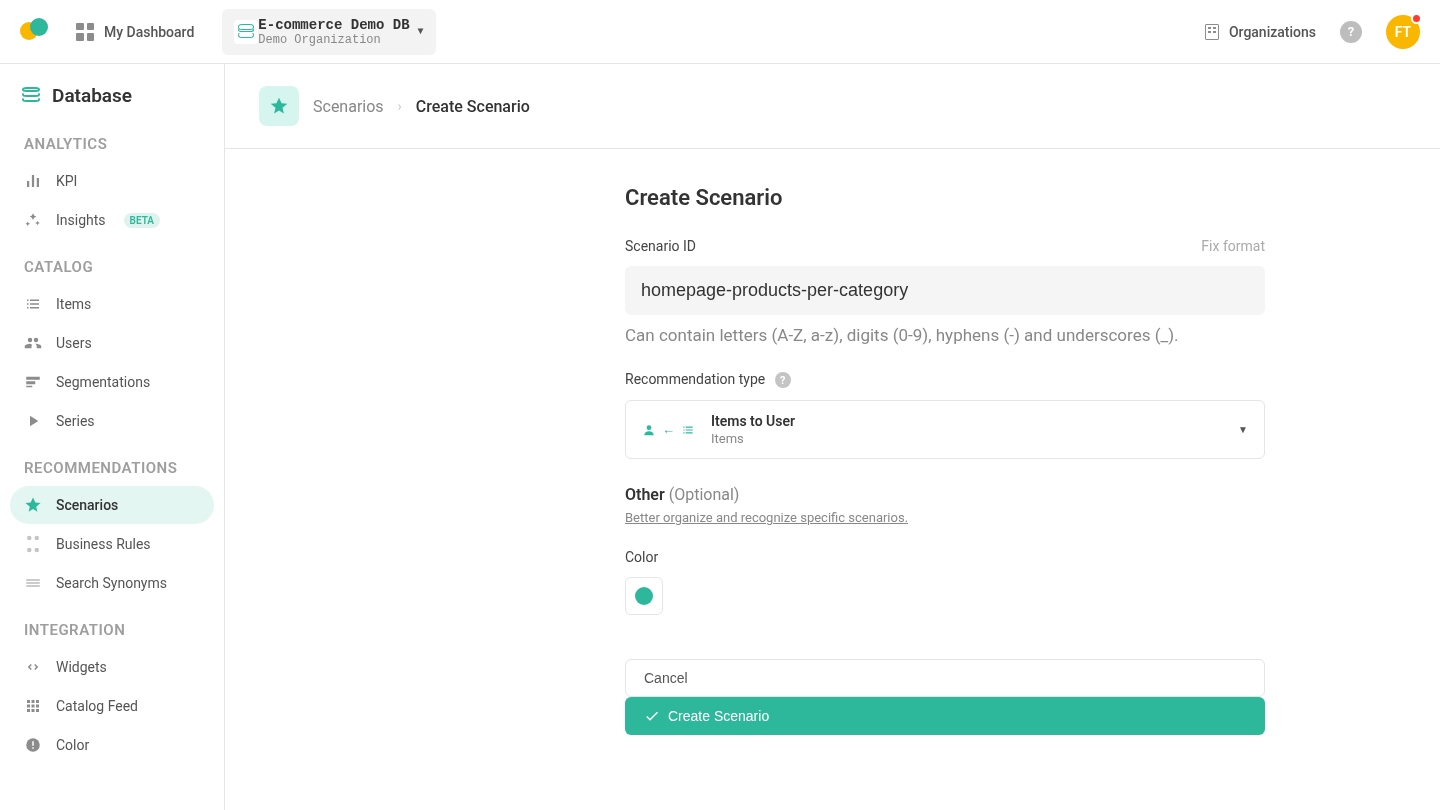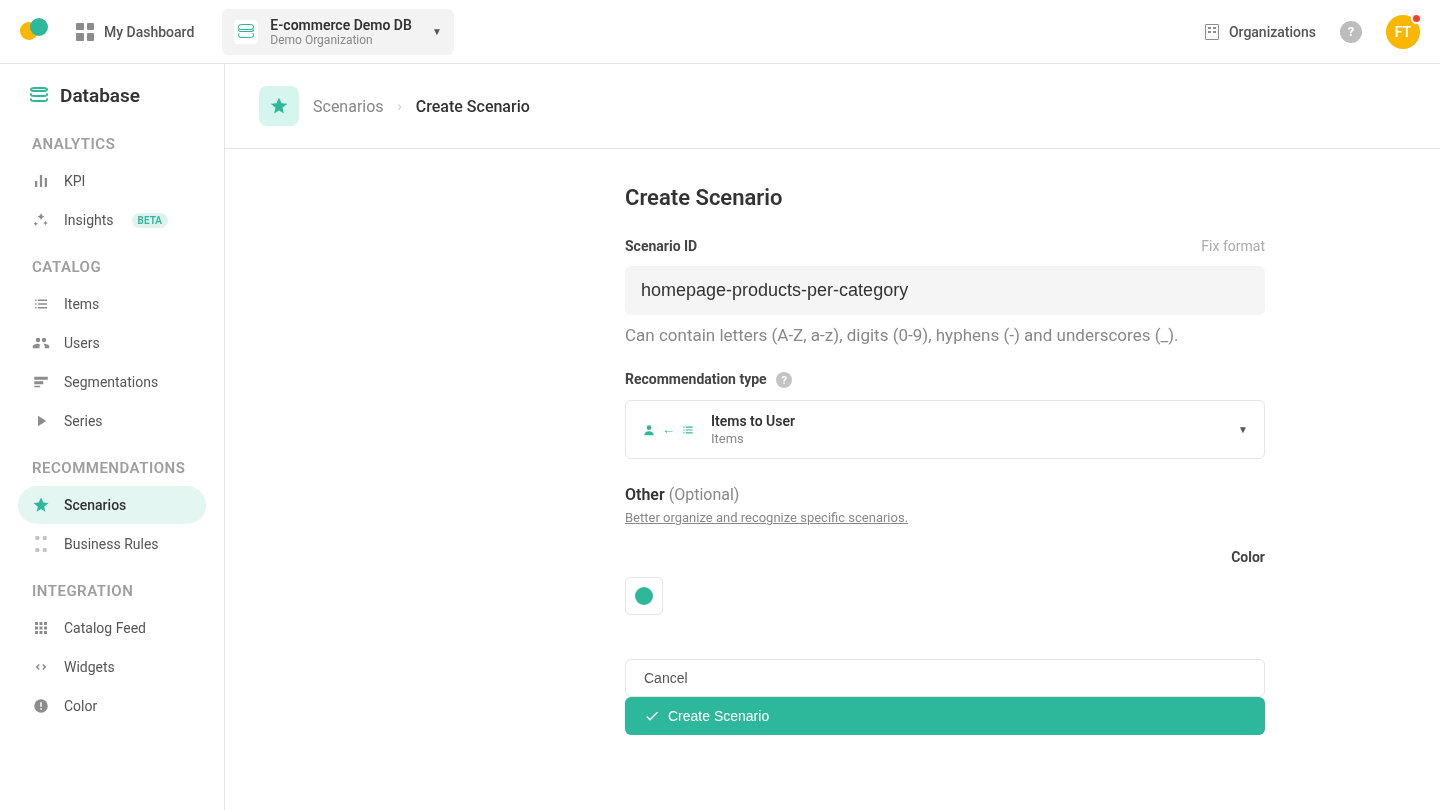--- a/index.html
+++ b/index.html
@@ -63,26 +63,26 @@
     width: 18px; height: 18px;
     display: grid;
     grid-template-columns: 1fr 1fr;
     grid-template-rows: 1fr 1fr;
     gap: 3px;
   }
   .icon-grid span { background: #8c8c8c; border-radius: 1px; }
 
   .db-selector {
     display: flex; align-items: center;
-    gap: 12px;
     background: #f3f3f3;
     border-radius: 6px;
     padding: 8px 12px;
     cursor: pointer;
     margin-right: auto;
+    font-family: Liberation Mono, monospace;
   }
   .db-icon {
     width: 24px; height: 24px;
     background: #fff;
     border-radius: 4px;
     display: flex; align-items: center; justify-content: center;
   }
   .db-stack {
     width: 16px; height: 12px;
     position: relative;
@@ -149,21 +149,21 @@
     border: 2px solid #fff;
   }
 
   
   .container { display: flex; height: calc(810px - 64px); }
 
   
   .sidebar {
     width: 225px;
     border-right: 1px solid var(--border);
-    padding: 20px 8px;
+    padding: 20px 0;
     overflow-y: auto;
   }
   .sidebar::-webkit-scrollbar { width: 7px; }
   .sidebar::-webkit-scrollbar-thumb { background: #ccc; border-radius: 4px; }
 
   .sb-title {
     display: flex; align-items: center; gap: 12px;
     padding: 0 22px 10px;
     font-size: 19px; font-weight: 600;
   }
@@ -237,21 +237,21 @@
   .bc-current { color: var(--text-dark); font-size: 16px; font-weight: 500; }
 
   .form {
     max-width: 640px;
     margin: 36px 0 40px 400px;
   }
   .form h1 { font-size: 22px; font-weight: 600; margin: 0 0 28px; }
 
   .field { margin-bottom: 26px; }
   .field-row { display: flex; justify-content: space-between; align-items: center; font-size: 14px; }
-  .field-label { font-weight: 700; color: #444; text-align: right; }
+  .field-label { font-weight: 400; color: #444; }
   .fix-format { color: var(--text-xlight); cursor: pointer; }
   .input-text {
     width: 100%;
     background: var(--bg-input);
     border: none;
     border-radius: 6px;
     padding: 14px 16px;
     font-size: 18px;
     color: var(--text-dark);
     margin-top: 12px;
@@ -443,37 +443,45 @@
       <span>Scenarios</span>
     </div>
     <div class="sb-item">
       <span class="sb-ico">
         <svg viewBox="0 0 24 24">
             <path d="M7 7a3 3 0 100-6 3 3 0 000 6zm10 0a3 3 0 100-6 3 3 0 000 6zM7 23a3 3 0 100-6 3 3 0 000 6zm10 0a3 3 0 100-6 3 3 0 000 6z" opacity="0.5"></path>
           </svg>
       </span>
       <span>Business Rules</span>
     </div>
+    <div class="sb-item">
+      <span class="sb-ico">
+        <svg viewBox="0 0 24 24">
+            <path d="M3 7h18v2H3V7zm0 4h18v2H3v-2zm0 4h18v2H3v-2z" opacity="0.6"></path>
+          </svg>
+      </span>
+      <span>Search Synonyms</span>
+    </div>
 
     <div class="sb-section">INTEGRATION</div>
     <div class="sb-item">
       <span class="sb-ico">
         <svg viewBox="0 0 24 24">
+            <path d="M9 16l-4-4 4-4 1.4 1.4L7.8 12l2.6 2.6L9 16zm6 0l-1.4-1.4L16.2 12l-2.6-2.6L15 8l4 4-4 4z"></path>
+          </svg>
+      </span>
+      <span>Widgets</span>
+    </div>
+    <div class="sb-item">
+      <span class="sb-ico">
+        <svg viewBox="0 0 24 24">
             <path d="M4 4h4v4H4V4zm6 0h4v4h-4V4zm6 0h4v4h-4V4zM4 10h4v4H4v-4zm6 0h4v4h-4v-4zm6 0h4v4h-4v-4zM4 16h4v4H4v-4zm6 0h4v4h-4v-4zm6 0h4v4h-4v-4z"></path>
           </svg>
       </span>
       <span>Catalog Feed</span>
-    </div>
-    <div class="sb-item">
-      <span class="sb-ico">
-        <svg viewBox="0 0 24 24">
-            <path d="M9 16l-4-4 4-4 1.4 1.4L7.8 12l2.6 2.6L9 16zm6 0l-1.4-1.4L16.2 12l-2.6-2.6L15 8l4 4-4 4z"></path>
-          </svg>
-      </span>
-      <span>Widgets</span>
     </div>
     <div class="sb-item">
       <span class="sb-ico">
         <svg viewBox="0 0 24 24">
             <circle cx="12" cy="12" r="9"></circle>
             <rect x="11" y="7" width="2" height="6" fill="#fff"></rect>
             <rect x="11" y="15" width="2" height="2" fill="#fff"></rect>
           </svg>
       </span>
       <span>Color</span>

